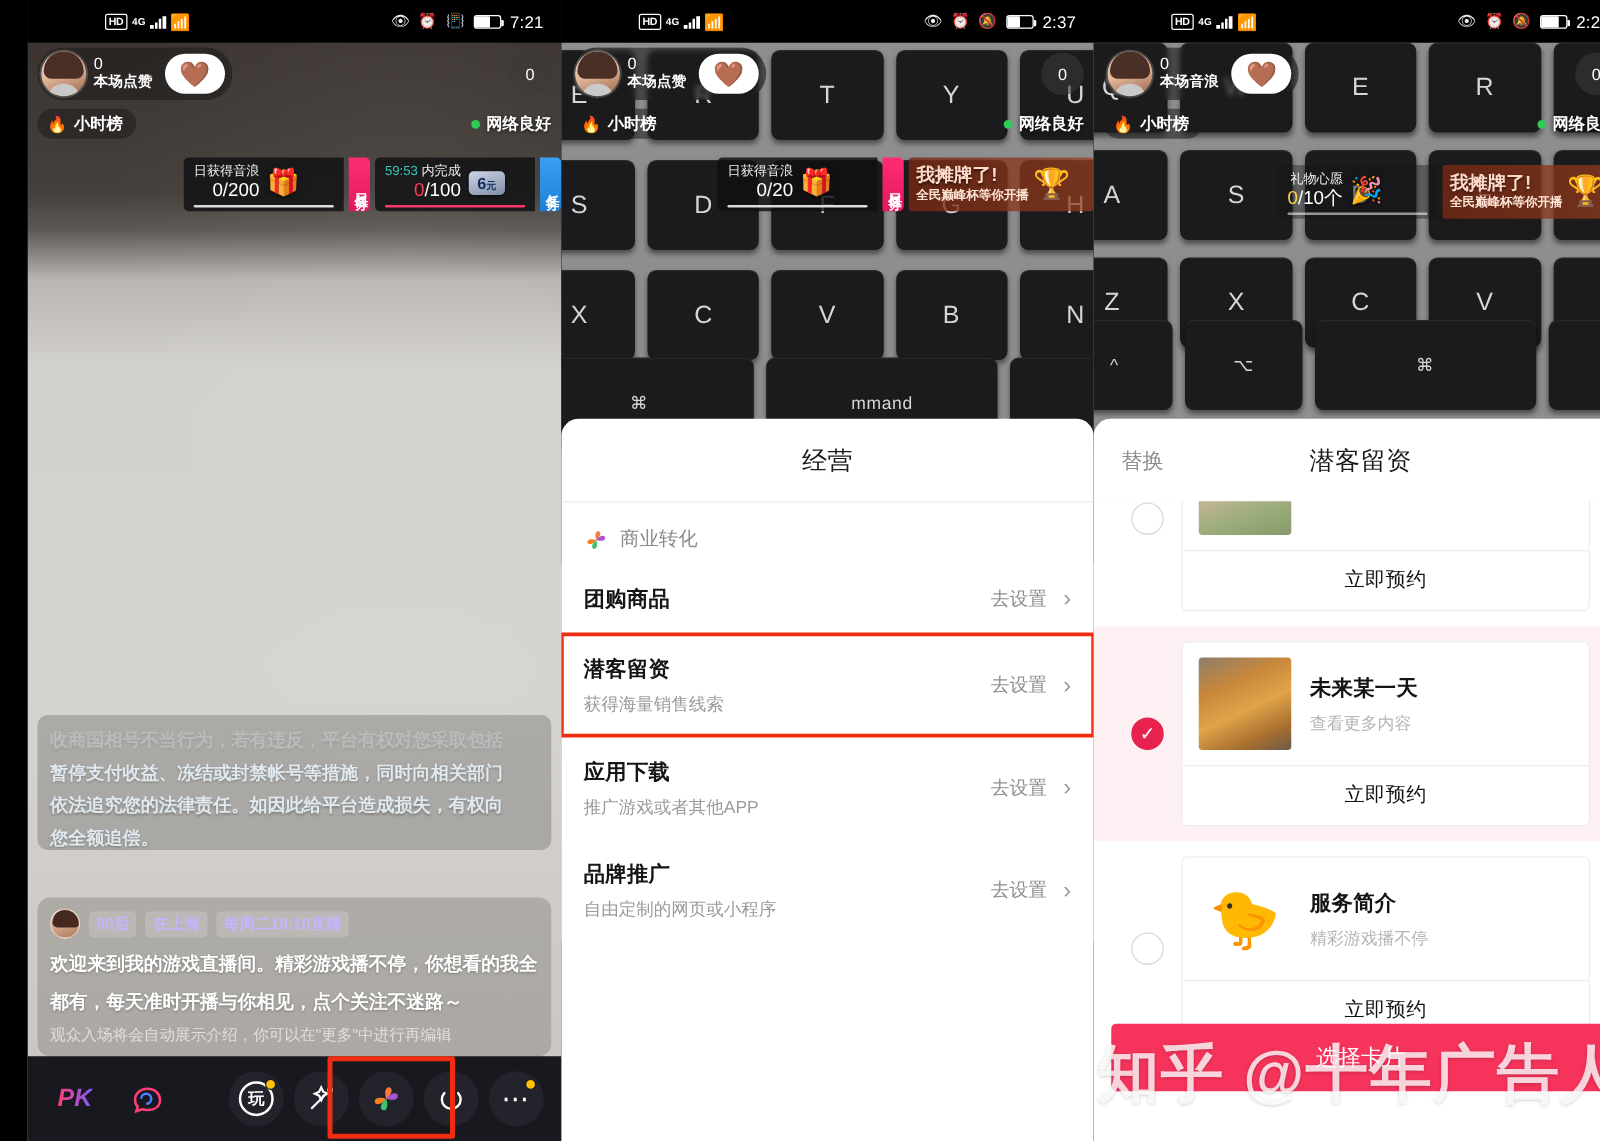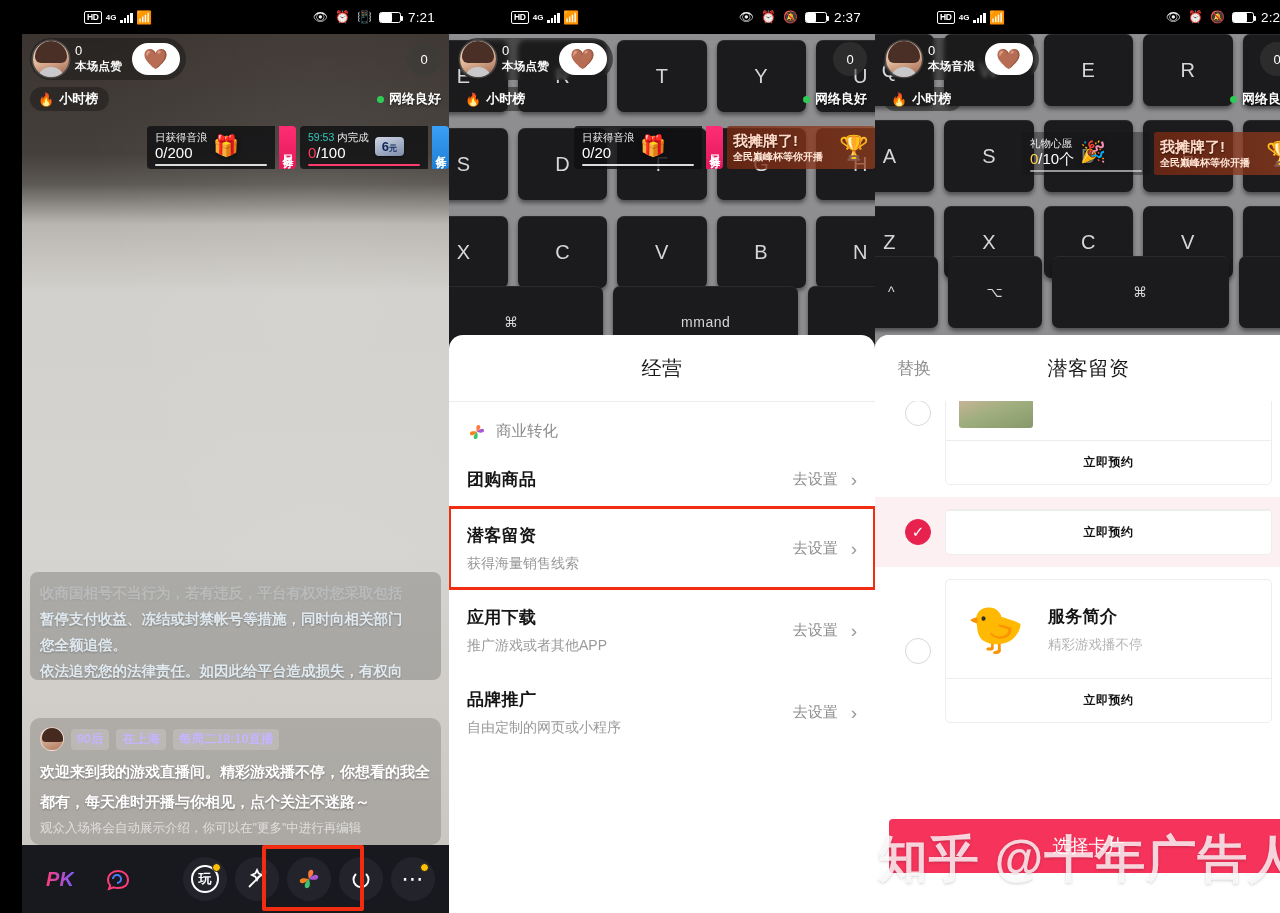--- a/index.html
+++ b/index.html
@@ -117,21 +117,21 @@
   }
   .net-good { display:flex; align-items:center; gap: 5px; color:#fff; font-size: 13px; font-weight: bold;
     text-shadow: 0 1px 3px rgba(0,0,0,.7); }
   .net-dot { width: 7px; height: 7px; border-radius: 50%; background: #2ecc55; display:inline-block; }
 
   
   .task-strip { position:absolute; top: 92px; left: 0; right: 0; display:flex; justify-content:flex-end; }
   .task-wrap { display:flex; align-items:stretch; gap: 4px; padding-right: 0; }
   .task-card {
     position: relative; background: rgba(16,16,18,.82); border-radius: 4px 0 0 4px;
-    padding: 5px 8px 8px 8px; min-width: 128px; display:flex; align-items:center; gap:6px;
+    padding: 5px 8px 8px 8px; min-width: 128px; display:flex; align-items:center; gap:6px;text-align:right;
   }
   .task-meta { color:#fff; line-height:1.15; }
   .task-meta .t1 { font-size: 10.5px; opacity:.92; }
   .task-meta .t2 { font-size: 15px; font-weight: 500; margin-top: 1px; }
   .task-meta .t2 .lead { color:#ff3b58; }
   .task-meta .t1 .cd { color:#35d6c6; }
   .task-prog {
     position:absolute; left: 8px; right: 8px; bottom: 3px; height: 2.5px;
     background: rgba(255,255,255,.85); border-radius: 2px;
   }
@@ -146,21 +146,21 @@
   .task-tab.blue { background: linear-gradient(180deg,#3aa0f5,#1f7fd6); }
   .money-chip {
     background: linear-gradient(160deg,#cfd6e6,#7e8ca8);
     border-radius: 4px; padding: 2px 7px; color:#0f2a5a; font-size: 13px; font-weight:bold;
     box-shadow: 0 1px 2px rgba(0,0,0,.5);
   }
   .money-chip small { font-size: 8px; }
 
   
   .promo {
-    position: relative; display:flex; align-items:center; gap: 16px;
+    position: relative; display:flex; align-items:center; gap: 4px;
     background: linear-gradient(90deg, rgba(120,40,18,.80), rgba(150,62,30,.72));
     border-radius: 3px; padding: 5px 6px; min-width: 148px;
   }
   .promo .ptxt { line-height: 1.1; }
   .promo .p1 { color:#ffd9c8; font-size: 15px; font-weight: bold; text-shadow:0 1px 2px rgba(0,0,0,.6); }
   .promo .p2 { color:#ffe5d6; font-size: 10px; font-weight:bold; margin-top:2px; }
   .promo .pic { font-size: 24px; }
 
   
   .notice-box {
@@ -268,21 +268,21 @@
   }
   .card-main { display:flex; align-items:center; gap: 15px; padding: 12px 13px; }
   .thumb { width: 74px; height: 74px; border-radius: 3px; flex:none; overflow:hidden; position:relative; }
   .thumb.tiger { background: linear-gradient(155deg,#8d7f6c 0%,#c8873b 30%,#e0a449 55%,#a9702f 80%,#6b5a47 100%); }
   .thumb.flower { background: linear-gradient(160deg,#cbb79a 0%,#d8b7a0 35%,#9fae7e 70%,#86996a 100%); }
   .thumb.duck { background: #fff; display:flex; align-items:center; justify-content:center; font-size: 46px; }
   .card-txt .ct { font-size: 17px; font-weight: bold; color:#141414; letter-spacing:.3px; }
   .card-txt .cs { font-size: 13.5px; color:#b4b4b4; margin-top: 8px; }
   .card-cta {
     border-top: 1px solid #ededed; text-align:center; padding: 13px 0;
-    font-size: 12px; font-weight:bold; color:#141414; letter-spacing:.5px;
+    font-size: 16px; font-weight:normal; color:#141414; letter-spacing:.5px;
   }
   .pick-btn {
     position:absolute; left: 14px; right: 14px; bottom: 40px; height: 54px;
     background: #f5335b; border-radius: 4px; color:#fff;
     display:flex; align-items:center; justify-content:center; font-size: 18px; font-weight:500;
   }
   .watermark {
     position:absolute; left: 0; right: 0; bottom: 20px;
     text-align:center; font-size: 50px; font-weight: bold;
     color: rgba(255,255,255,.80); text-shadow: 0 1px 3px rgba(0,0,0,.18);
@@ -370,22 +370,22 @@
             <div class="task-prog pink"></div>
           </div>
           <div class="task-tab blue">任务</div>
         </div>
       </div>
     </div>
 
     <div class="notice-box">
       <p class="faded">收商国相号不当行为，若有违反，平台有权对您采取包括</p>
       <p>暂停支付收益、冻结或封禁帐号等措施，同时向相关部门</p>
+      <p>依法追究您的法律责任。如因此给平台造成损失，有权向</p>
       <p>您全额追偿。</p>
-      <p>依法追究您的法律责任。如因此给平台造成损失，有权向</p>
     </div>
 
     <div class="intro-box">
       <div class="intro-tags">
         <span class="av"></span>
         <span class="tag">90后</span>
         <span class="tag">在上海</span>
         <span class="tag">每周二18:10直播</span>
       </div>
       <div class="intro-body">欢迎来到我的游戏直播间。精彩游戏播不停，你想看的我全都有，每天准时开播与你相见，点个关注不迷路～</div>
@@ -722,20 +722,27 @@
                 <span class="cs" style="display:block"></span>
               </span>
             </div>
             <div class="card-cta">立即预约</div>
           </div>
         </div>
 
         <div class="card-row selected">
           <span class="radio on">✓</span>
           <div class="card-box">
+            <div class="card-main">
+              <span class="thumb tiger"></span>
+              <span class="card-txt">
+                <span class="ct" style="display:block">未来某一天</span>
+                <span class="cs" style="display:block">查看更多内容</span>
+              </span>
+            </div>
             <div class="card-cta">立即预约</div>
           </div>
         </div>
 
         <div class="card-row">
           <span class="radio"></span>
           <div class="card-box">
             <div class="card-main">
               <span class="thumb duck">🐤</span>
               <span class="card-txt">

